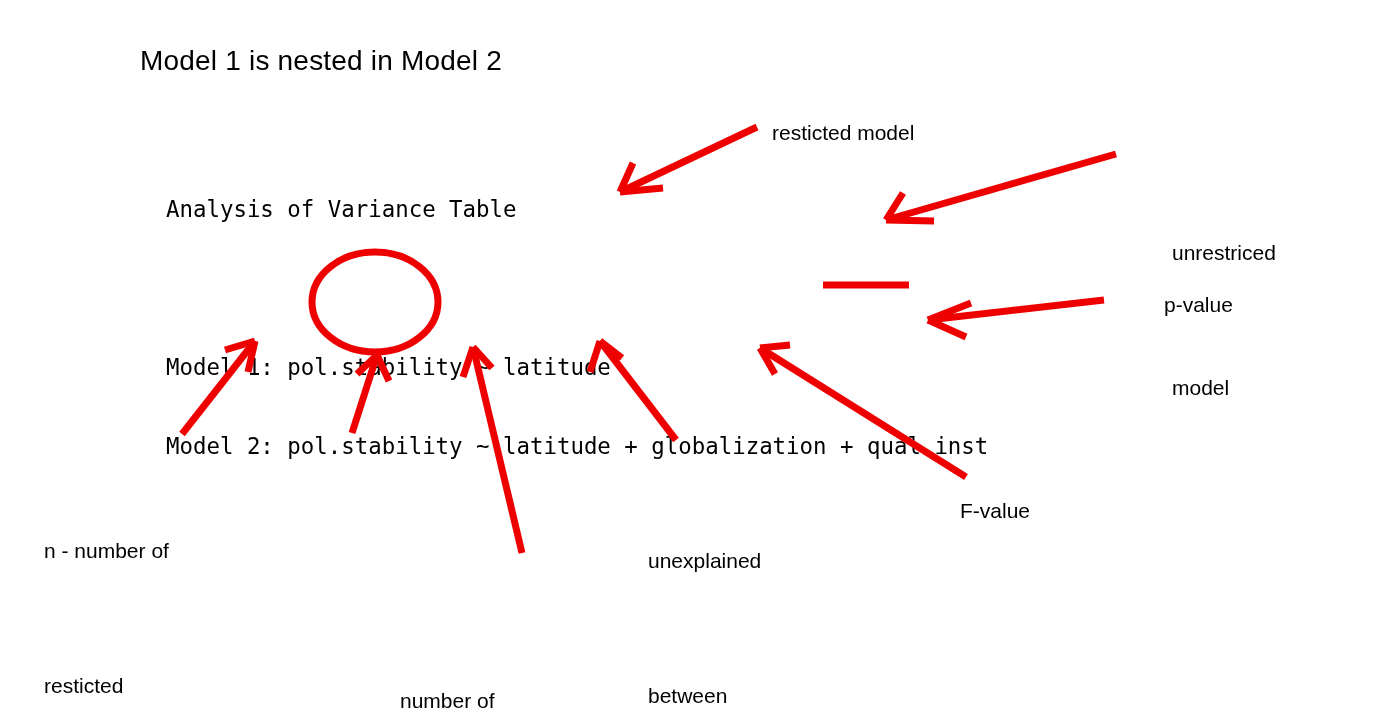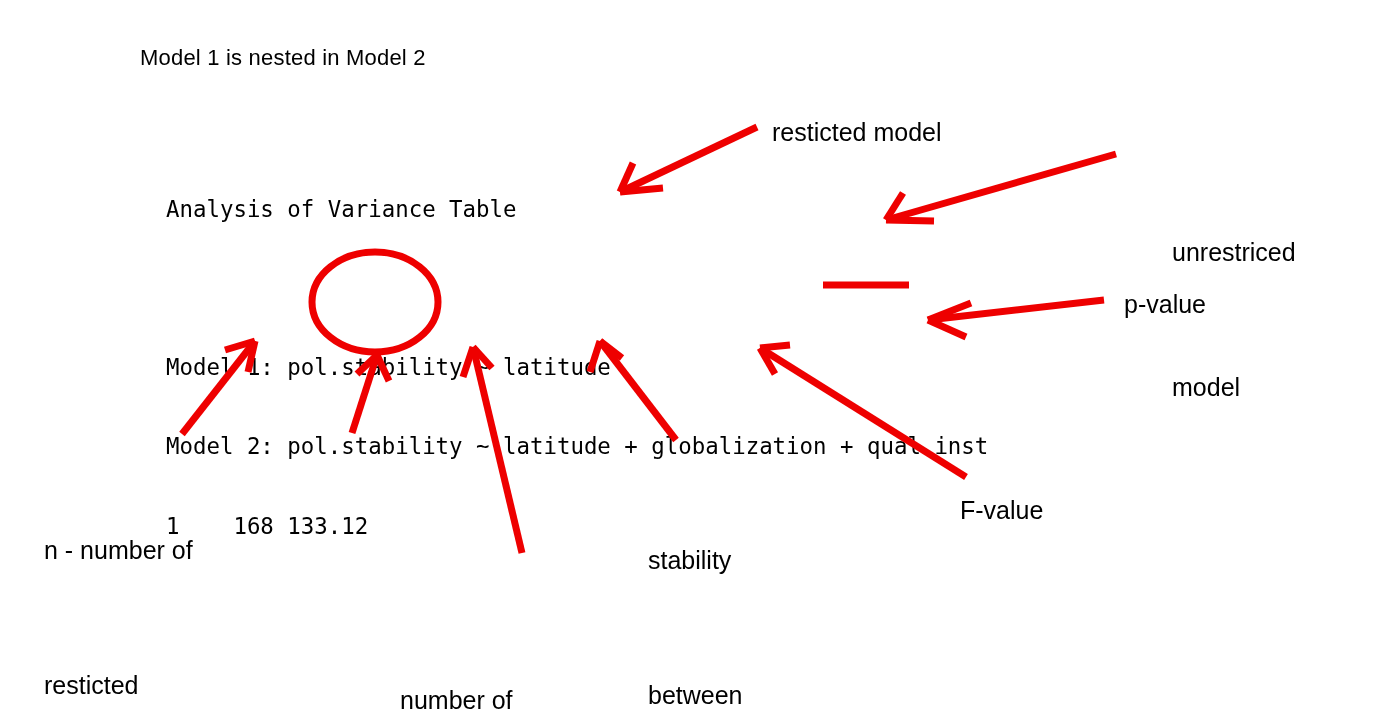--- a/index.html
+++ b/index.html
@@ -23,21 +23,21 @@
     left: 0;
     top: 0;
     width: 1375px;
     height: 719px;
     pointer-events: none;
   }
   .title {
     position: absolute;
     left: 140px;
     top: 45px;
-    font-size: 22px;
+    font-size: 28px;
     font-family: "Liberation Sans", sans-serif;
     letter-spacing: 0.2px;
     white-space: pre;
   }
   .console {
     position: absolute;
     left: 166px;
     top: 143px;
     font-family: "DejaVu Sans Mono", monospace;
     font-size: 22.4px;
@@ -47,72 +47,71 @@
   }
   .console .blank {
     display: block;
     height: 26.4px;
   }
   .console span.line {
     display: block;
   }
   .note {
     position: absolute;
-    font-size: 25px;
+    font-size: 21px;
     font-family: "Liberation Sans", sans-serif;
     line-height: 45px;
     white-space: pre;
   }
   .note .ln { display: block; }
 </style>
 </head>
 <body>
 
 <div id="slide">
 
   <div class="title">Model 1 is nested in Model 2</div>
 
   <div class="console">
     <span class="line">Analysis of Variance Table</span>
     <span class="blank"></span>
     <span class="line">Model 1: pol.stability ~ latitude</span>
     <span class="line">Model 2: pol.stability ~ latitude + globalization + qual.inst</span>
-    <span class="line">1    168 133.12                                   </span>
     
     
   </div>
 
   <div class="note" style="left:772px; top:110px;">resticted model</div>
 
   <div class="note" style="left:1140px; top:140px;margin-left:32px;">
     <span class="ln">unrestriced</span>
     <span class="ln">model</span>
   </div>
 
-  <div class="note" style="left:1124px; top:282px;">p-value</div>
+  <div class="note" style="left:1164px; top:282px;">p-value</div>
 
   <div class="note" style="left:960px; top:488px;text-align:right;">F-value</div>
 
   <div class="note" style="left:44px; top:438px;">
     <span class="ln">n - number of</span>
     <span class="ln">resticted</span>
     
     
   </div>
 
   <div class="note" style="left:275px; top:448px;">
   </div>
 
   <div class="note" style="left:400px; top:588px;">
     <span class="ln">number of</span>
     
   </div>
 
   <div class="note" style="left:648px; top:448px;">
-    <span class="ln">stability</span>
+    <span class="ln">unexplained</span>
     <span class="ln">between</span>
     
   </div>
 
   <svg id="overlay" viewBox="0 0 1375 719">
     <g stroke="#ee0000" fill="none" stroke-width="7" stroke-linecap="butt" stroke-linejoin="miter">
 
       <g>
         <line x1="757" y1="127" x2="620" y2="192"></line>
         <line x1="620" y1="192" x2="663" y2="188"></line>

